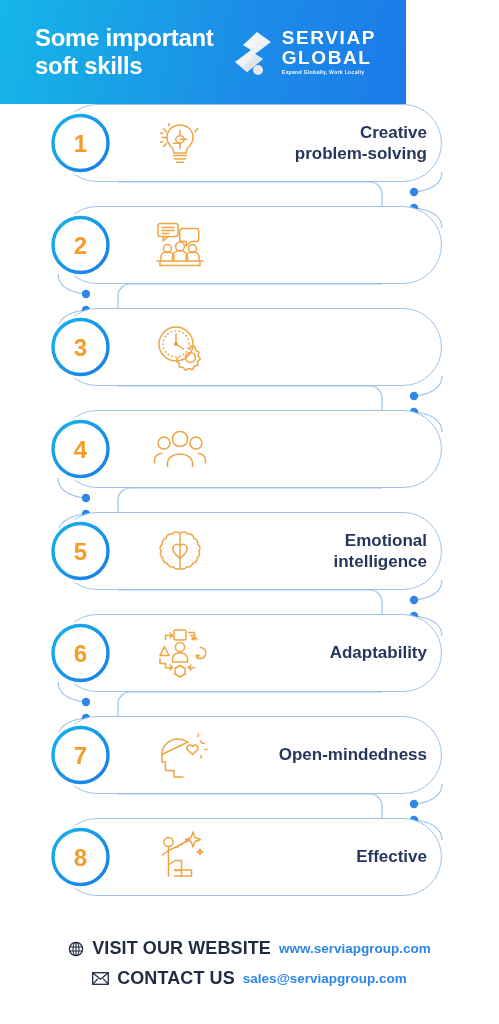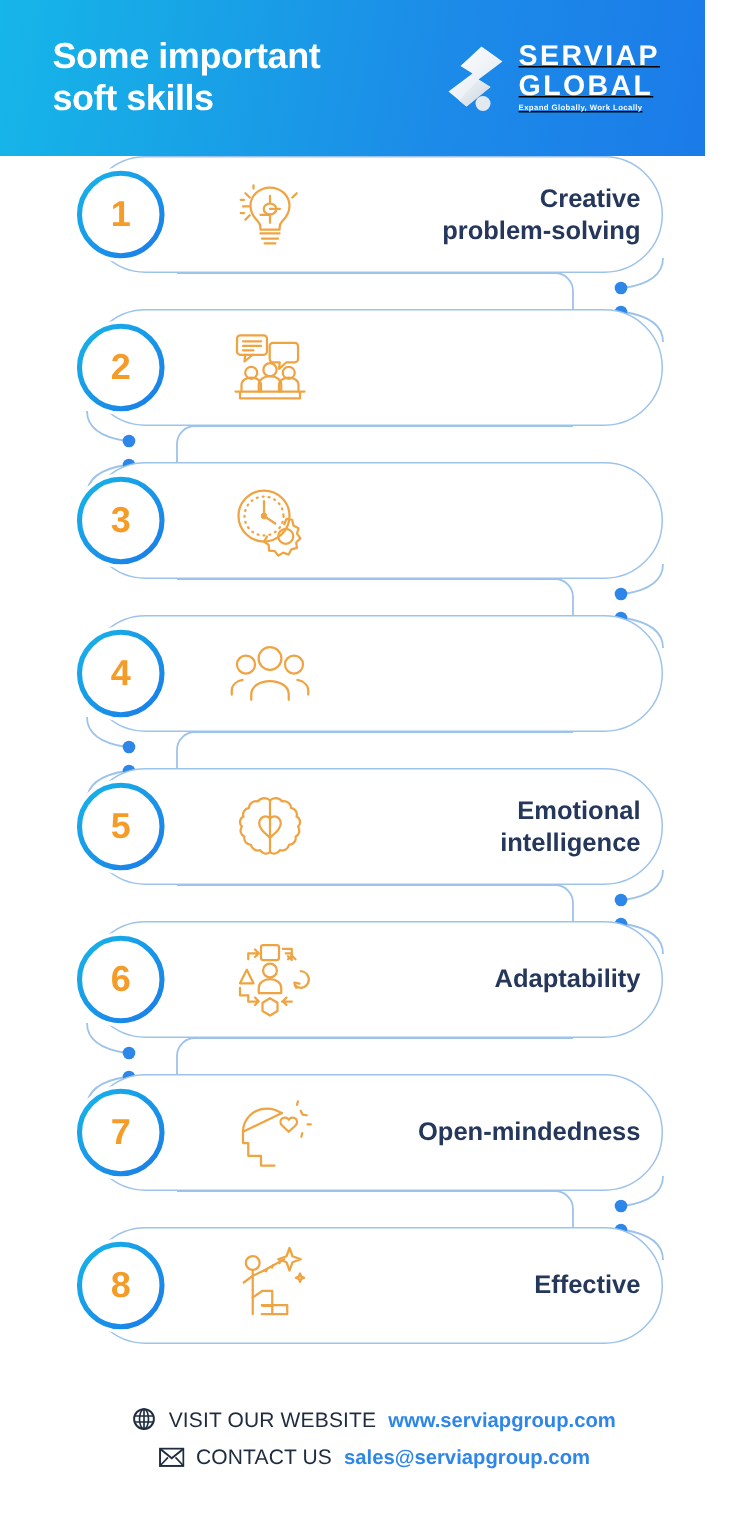--- a/index.html
+++ b/index.html
@@ -15,44 +15,43 @@
   .page {
     position: relative;
     width: 499px;
     height: 1024px;
     background: #ffffff;
   }
 
   
   .header {
     position: relative;
-    width: 470px;
+    width: 406px;
     height: 104px;
     background: linear-gradient(100deg, #16B6E9 0%, #18A3E6 28%, #1C8BE8 62%, #1B7BE9 100%);
     display: flex;
     align-items: center;
     justify-content: space-between;
     padding: 0 24px 0 35px;
   }
 
   .header-title {
     color: #ffffff;
     font-size: 24px;
     line-height: 1.18;
     font-weight: 700;
     letter-spacing: -0.3px;
     white-space: pre-line;
   }
 
   .logo-block {
     display: flex;
-    align-items: center;
+    align-items: flex-end;
     gap: 9px;
     padding-right: 6px;
-    text-decoration: underline;
   }
   .logo-mark { width: 40px; height: 46px; flex: none; }
   .logo-text { display: flex; flex-direction: column; line-height: 1; }
   .logo-serviap, .logo-global {
     color: #ffffff;
     font-size: 19px;
     font-weight: 700;
     letter-spacing: 1.6px;
   }
   .logo-global { margin-top: 1px; }
@@ -150,22 +149,22 @@
     gap: 9px;
   }
   .footer-line {
     display: flex;
     align-items: center;
     gap: 8px;
   }
   .footer-ico { display: block; flex: none; }
   .footer-label {
     color: #1F2C40;
-    font-size: 14px;
-    font-weight: 400;
+    font-size: 18px;
+    font-weight: 700;
     letter-spacing: .1px;
   }
   .footer-value {
     color: #2E86E8;
     font-size: 13.5px;
     font-weight: 700;
   }
 </style>
 </head>
 <body>

